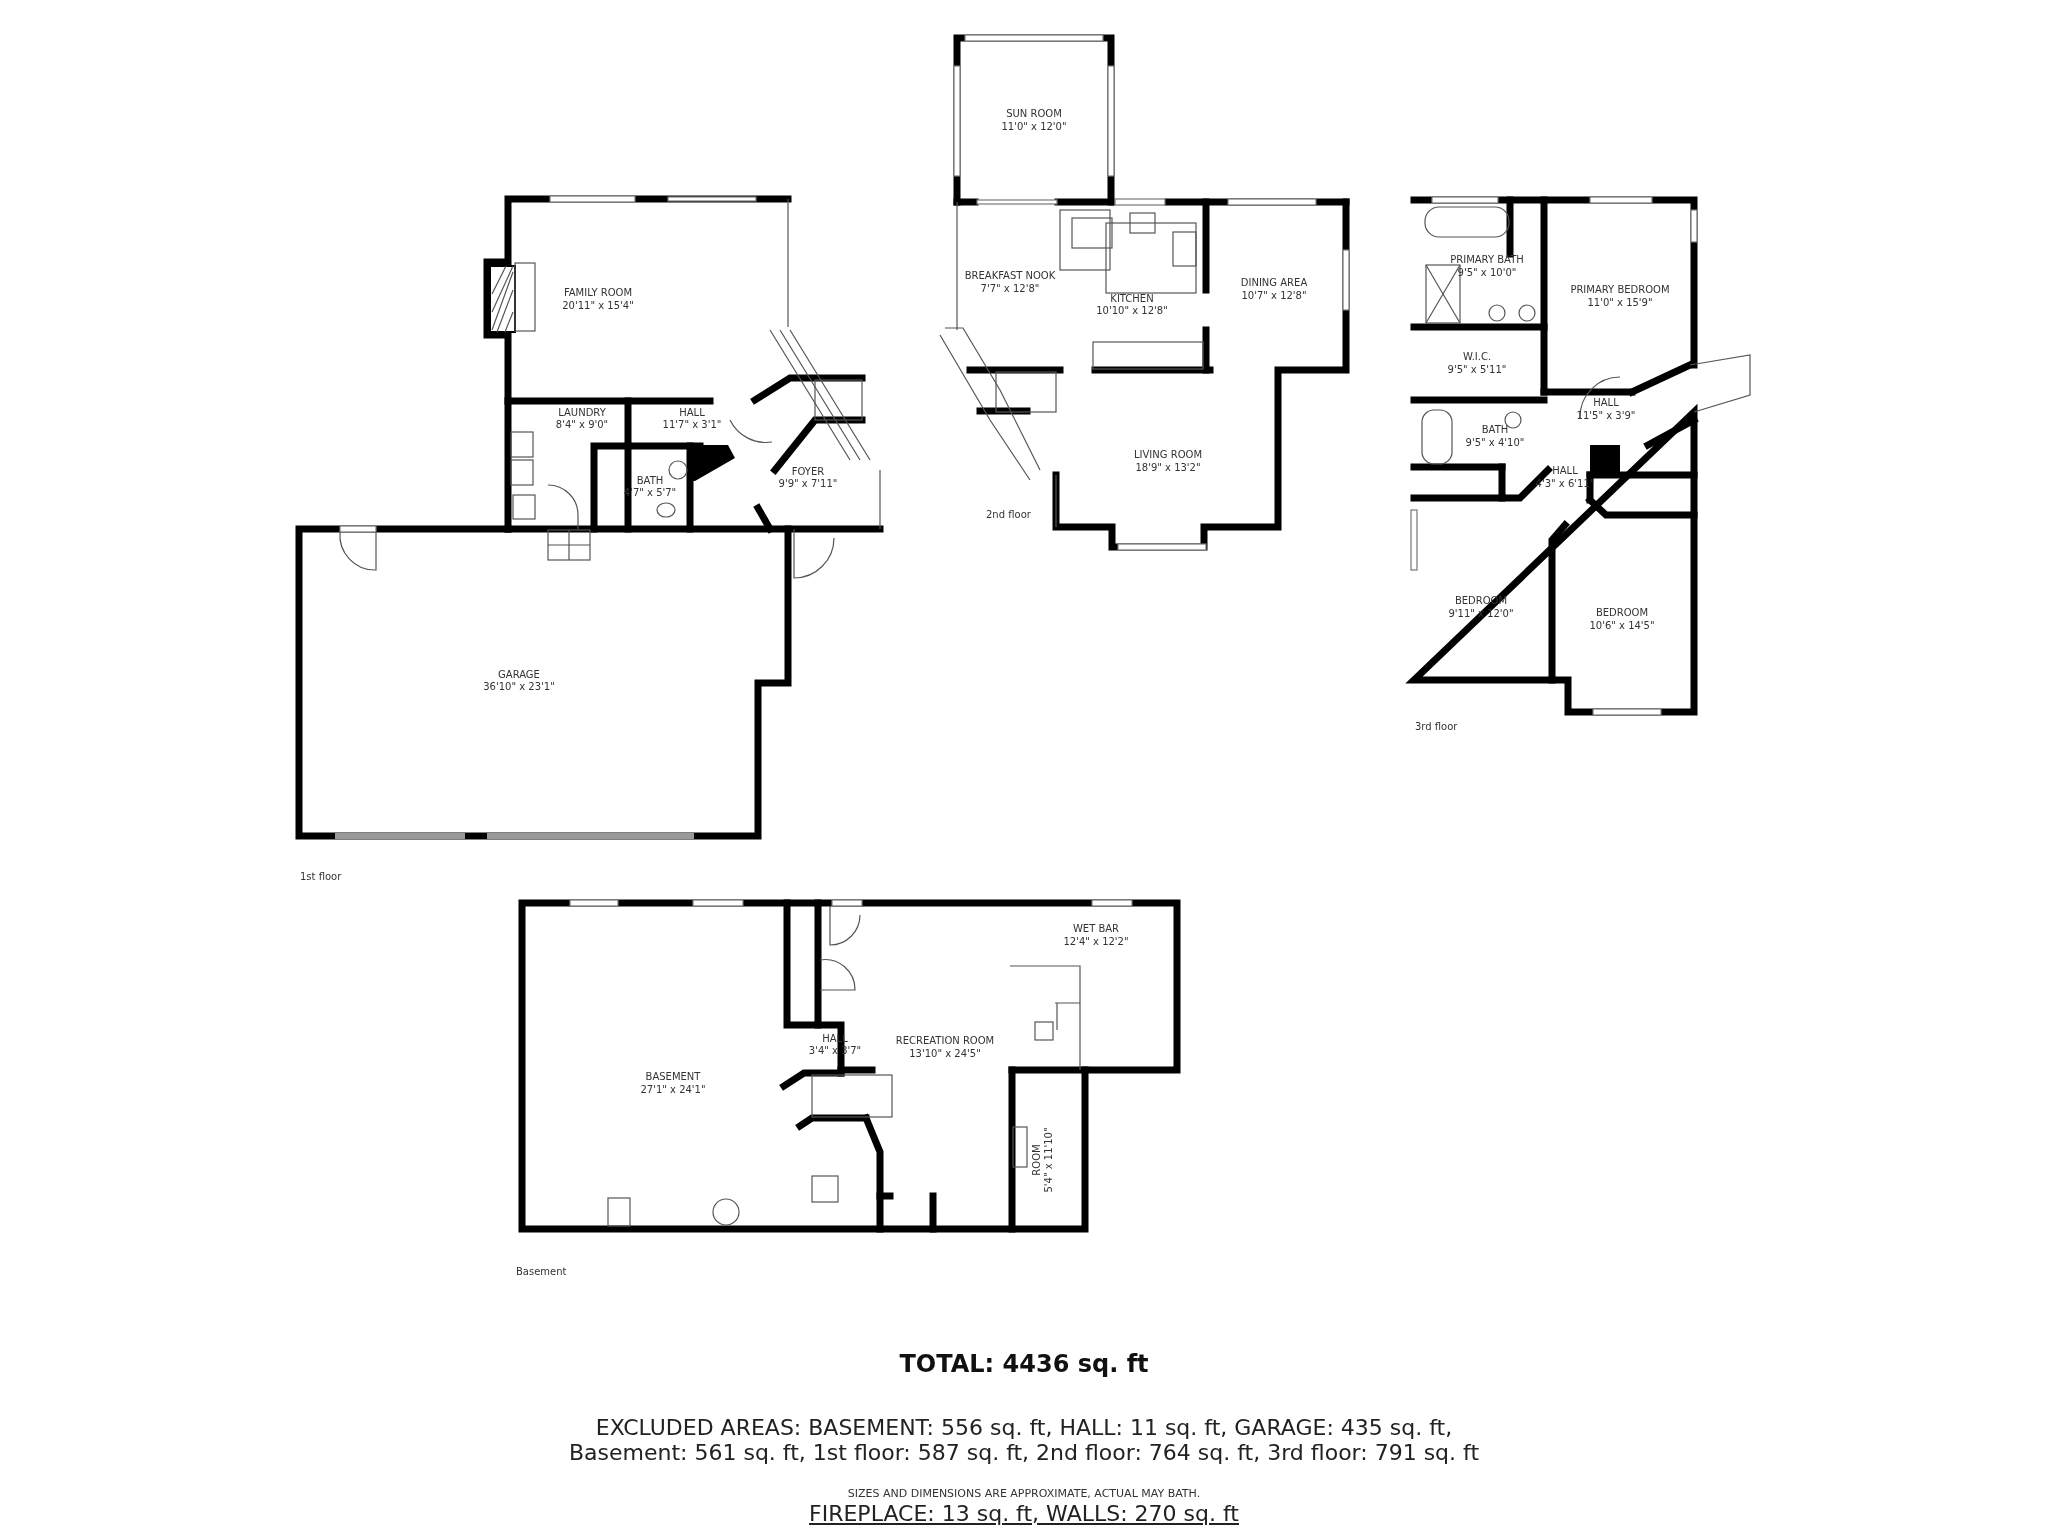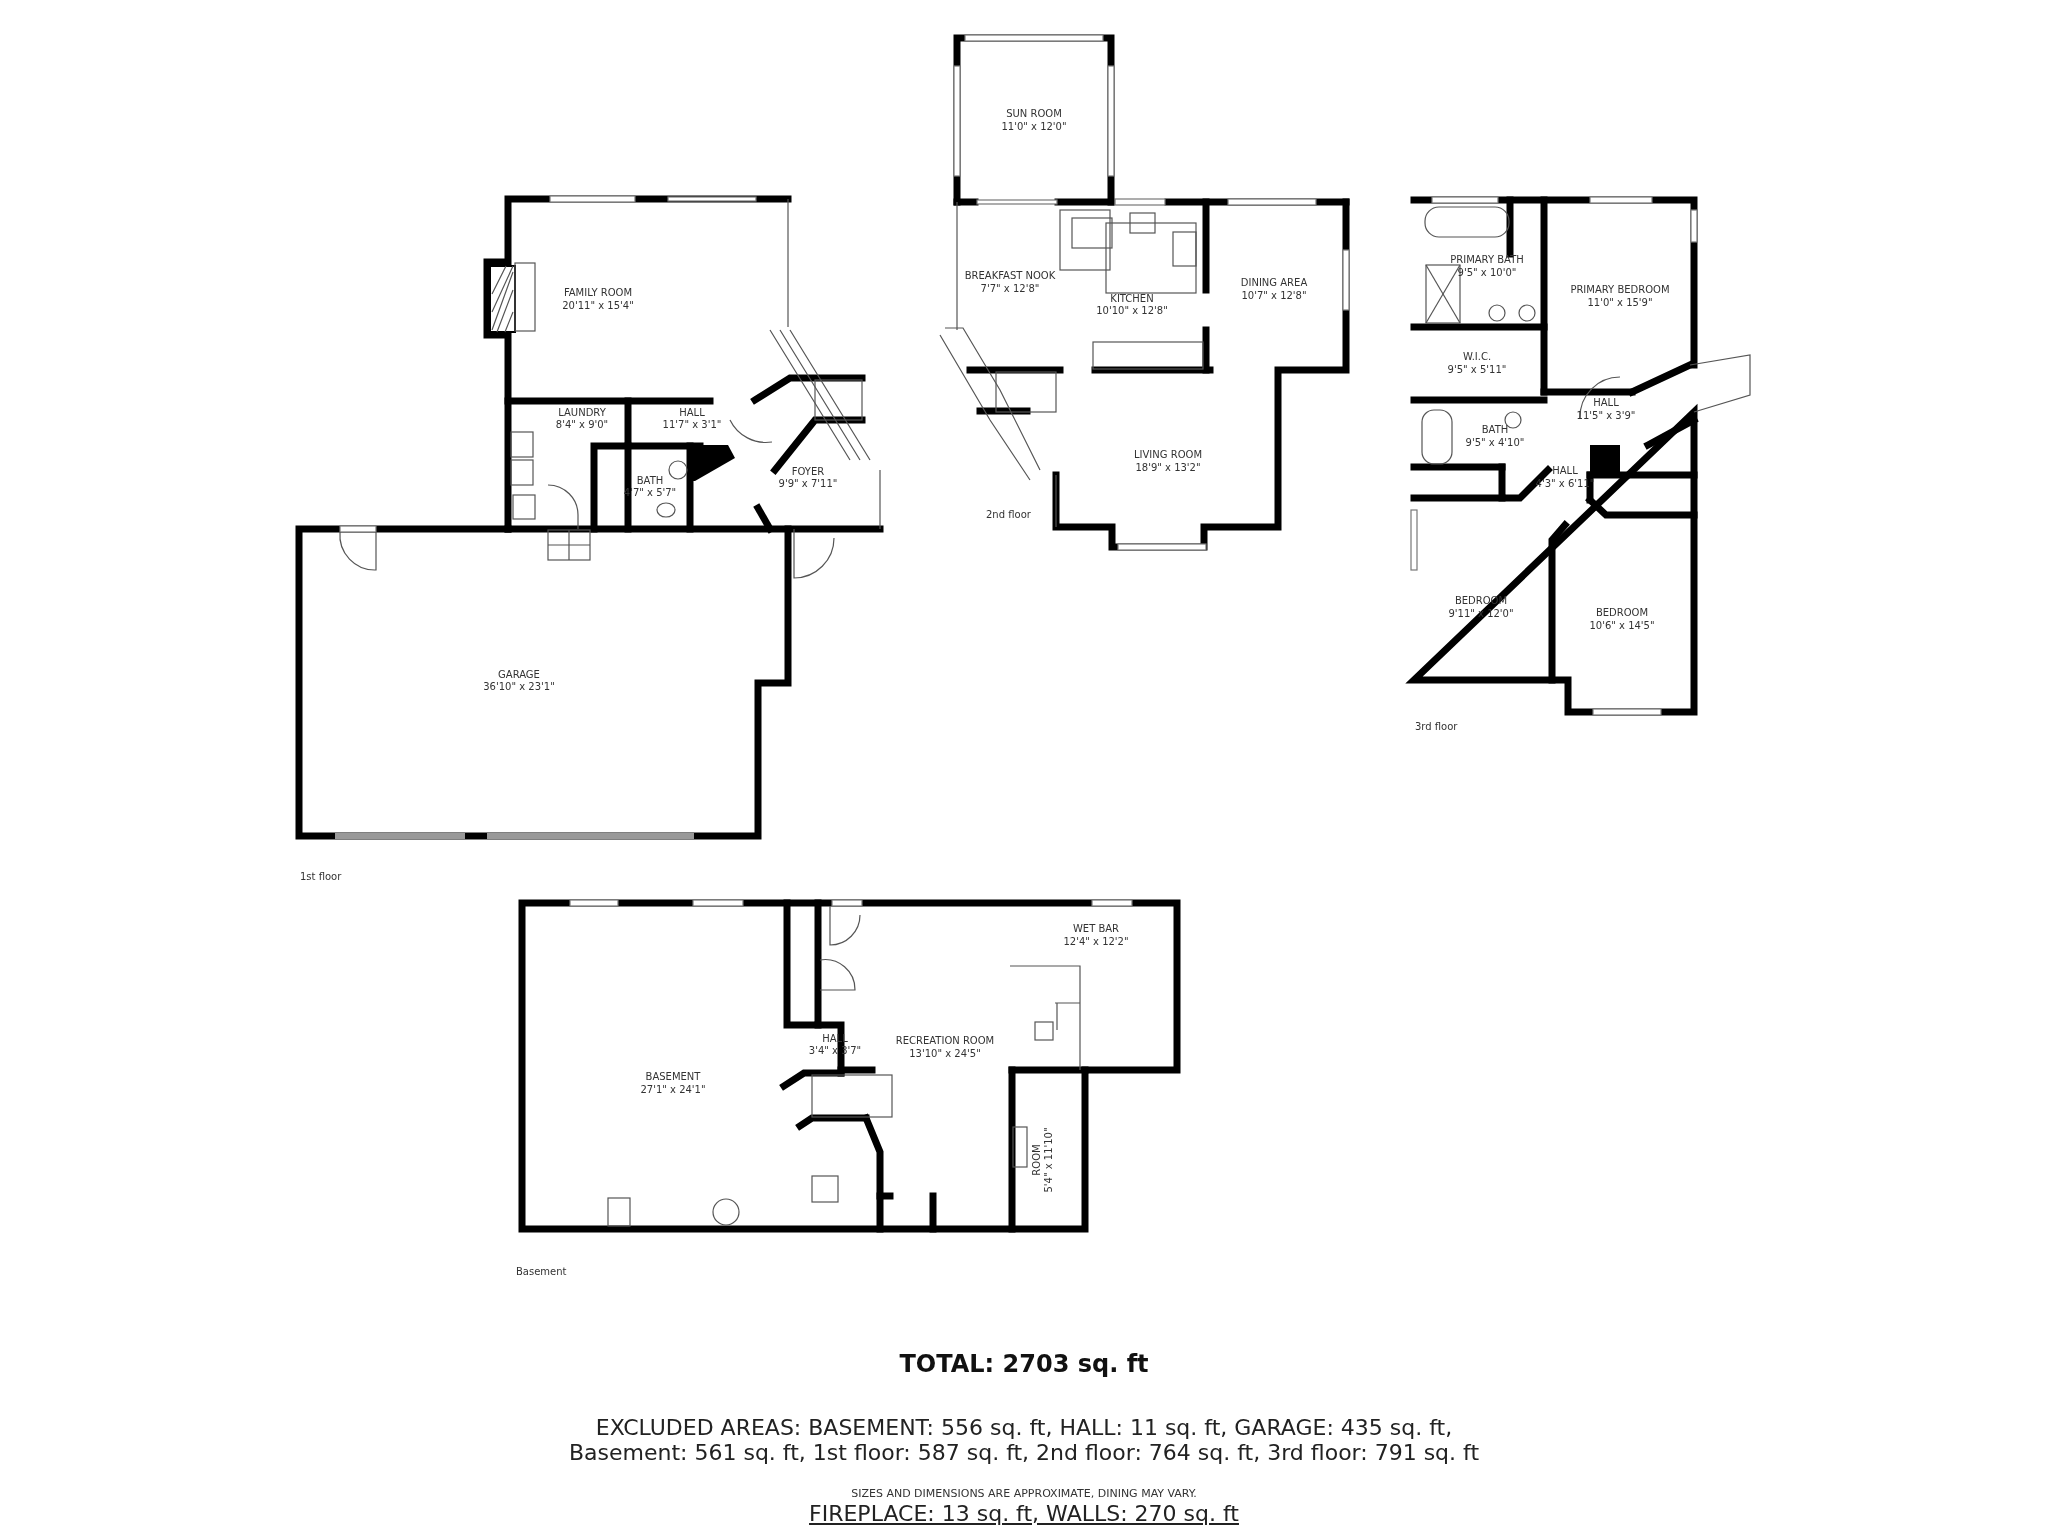--- a/index.html
+++ b/index.html
@@ -232,17 +232,17 @@
   <text class="room-label" x="945" y="1057">13'10" x 24'5"</text>
   <text class="room-label" x="1096" y="932">WET BAR</text>
   <text class="room-label" x="1096" y="945">12'4" x 12'2"</text>
   <g transform="translate(1040,1160) rotate(-90)">
     <text class="room-label" x="0" y="0">ROOM</text>
     <text class="room-label" x="0" y="12">5'4" x 11'10"</text>
   </g>
   <text class="floor-label" x="516" y="1275">Basement</text>
 </svg>
 
-<div class="totals" id="total-title">TOTAL: 2703 sq. ft</div>
+<div class="totals" id="total-title">TOTAL: 4436 sq. ft</div>
 <div class="totals tline" id="tline1">Basement: 561 sq. ft, 1st floor: 587 sq. ft, 2nd floor: 764 sq. ft, 3rd floor: 791 sq. ft</div>
 <div class="totals tline" id="tline2">EXCLUDED AREAS: BASEMENT: 556 sq. ft, HALL: 11 sq. ft, GARAGE: 435 sq. ft,</div>
 <div class="totals tline" id="tline3">FIREPLACE: 13 sq. ft, WALLS: 270 sq. ft</div>
-<div class="totals" id="disclaimer">SIZES AND DIMENSIONS ARE APPROXIMATE, DINING MAY VARY.</div>
+<div class="totals" id="disclaimer">SIZES AND DIMENSIONS ARE APPROXIMATE, ACTUAL MAY BATH.</div>
 
 </body></html>

